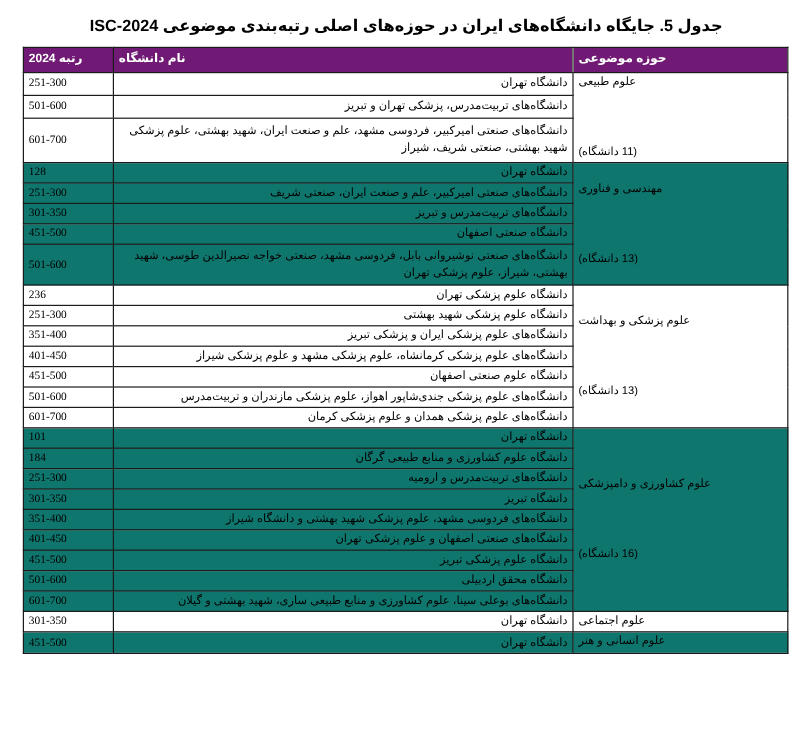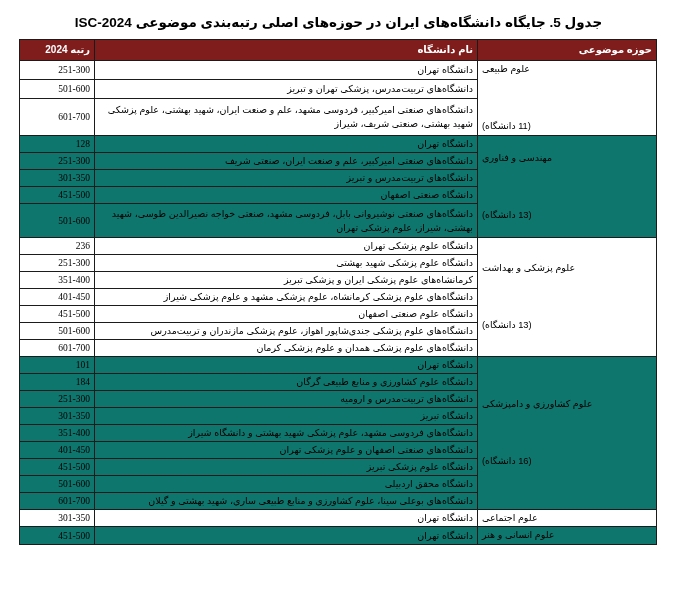--- a/index.html
+++ b/index.html
@@ -41,46 +41,46 @@
     border-collapse: collapse;
     table-layout: fixed;
     direction: rtl;
     border: 1px solid #1b1b1b;
   }
   table.isc col.col-domain { width: 179px; }
   table.isc col.col-univ   { width: 383px; }
   table.isc col.col-rank   { width: 75px; }
 
   table.isc thead th {
-    background: #7f1d1d;
+    background: #701a75;
     color: #ffffff;
     font-family: "Liberation Sans", "DejaVu Sans", sans-serif;
     font-weight: bold;
     font-size: 10px;
     height: 20px;
     line-height: 20px;
     padding: 0 4px;
-    text-align: right;
+    text-align: left;
     border: 1px solid #1b1b1b;
     box-sizing: border-box;
     white-space: nowrap;
     overflow: hidden;
   }
 
   table.isc td {
     border: 1px solid #1b1b1b;
     box-sizing: border-box;
     padding: 1px 4px;
     font-size: 9.5px;
     color: #000000;
     vertical-align: middle;
   }
 
   td.rank-cell {
-    text-align: right;
+    text-align: left;
     font-family: "Liberation Serif", "DejaVu Serif", serif;
     font-size: 11.5px;
     direction: ltr;
     white-space: nowrap;
   }
   td.univ-cell {
     text-align: right;
     font-family: "Liberation Sans", "DejaVu Sans", sans-serif;
     font-size: 9.3px;
     line-height: 1.45;
@@ -171,21 +171,21 @@
               <span class="dm-count">(13 دانشگاه)</span>
             </td>
             <td class="univ-cell">دانشگاه علوم پزشکی تهران</td>
             <td class="rank-cell">236</td>
           </tr>
           <tr class="shade-white row-h1">
             <td class="univ-cell">دانشگاه علوم پزشکی شهید بهشتی</td>
             <td class="rank-cell">251-300</td>
           </tr>
           <tr class="shade-white row-h1">
-            <td class="univ-cell">کرمانشاه‌های علوم پزشکی ایران و پزشکی تبریز</td>
+            <td class="univ-cell">دانشگاه‌های علوم پزشکی ایران و پزشکی تبریز</td>
             <td class="rank-cell">351-400</td>
           </tr>
           <tr class="shade-white row-h1">
             <td class="univ-cell">دانشگاه‌های علوم پزشکی کرمانشاه، علوم پزشکی مشهد و علوم پزشکی شیراز</td>
             <td class="rank-cell">401-450</td>
           </tr>
           <tr class="shade-white row-h1">
             <td class="univ-cell">دانشگاه علوم صنعتی اصفهان</td>
             <td class="rank-cell">451-500</td>
           </tr>

